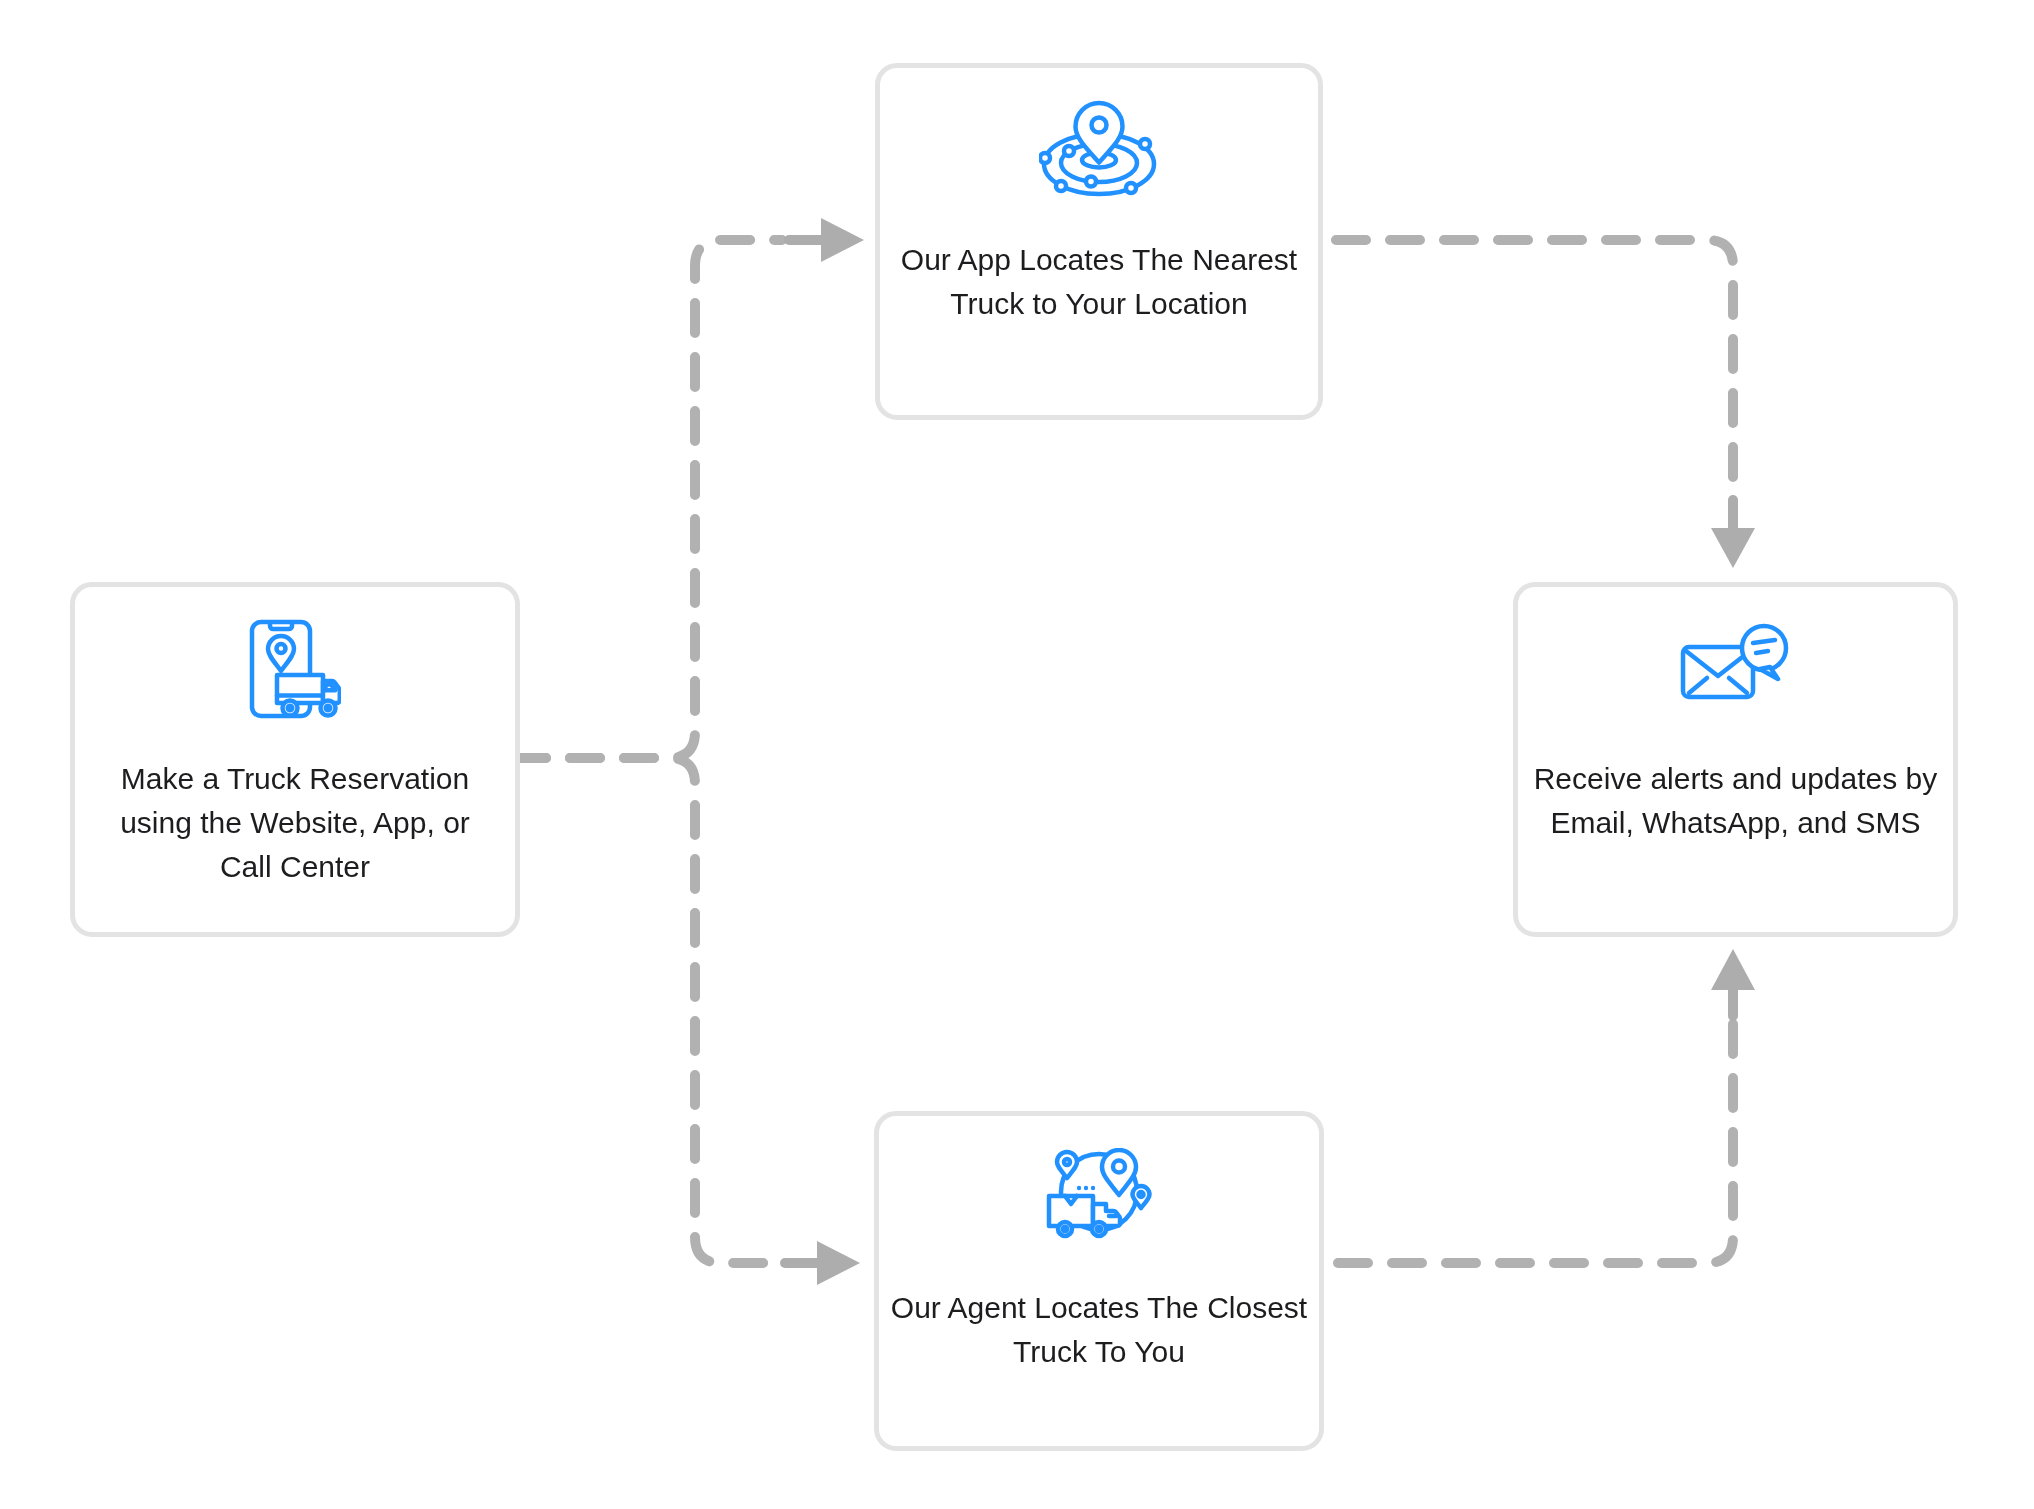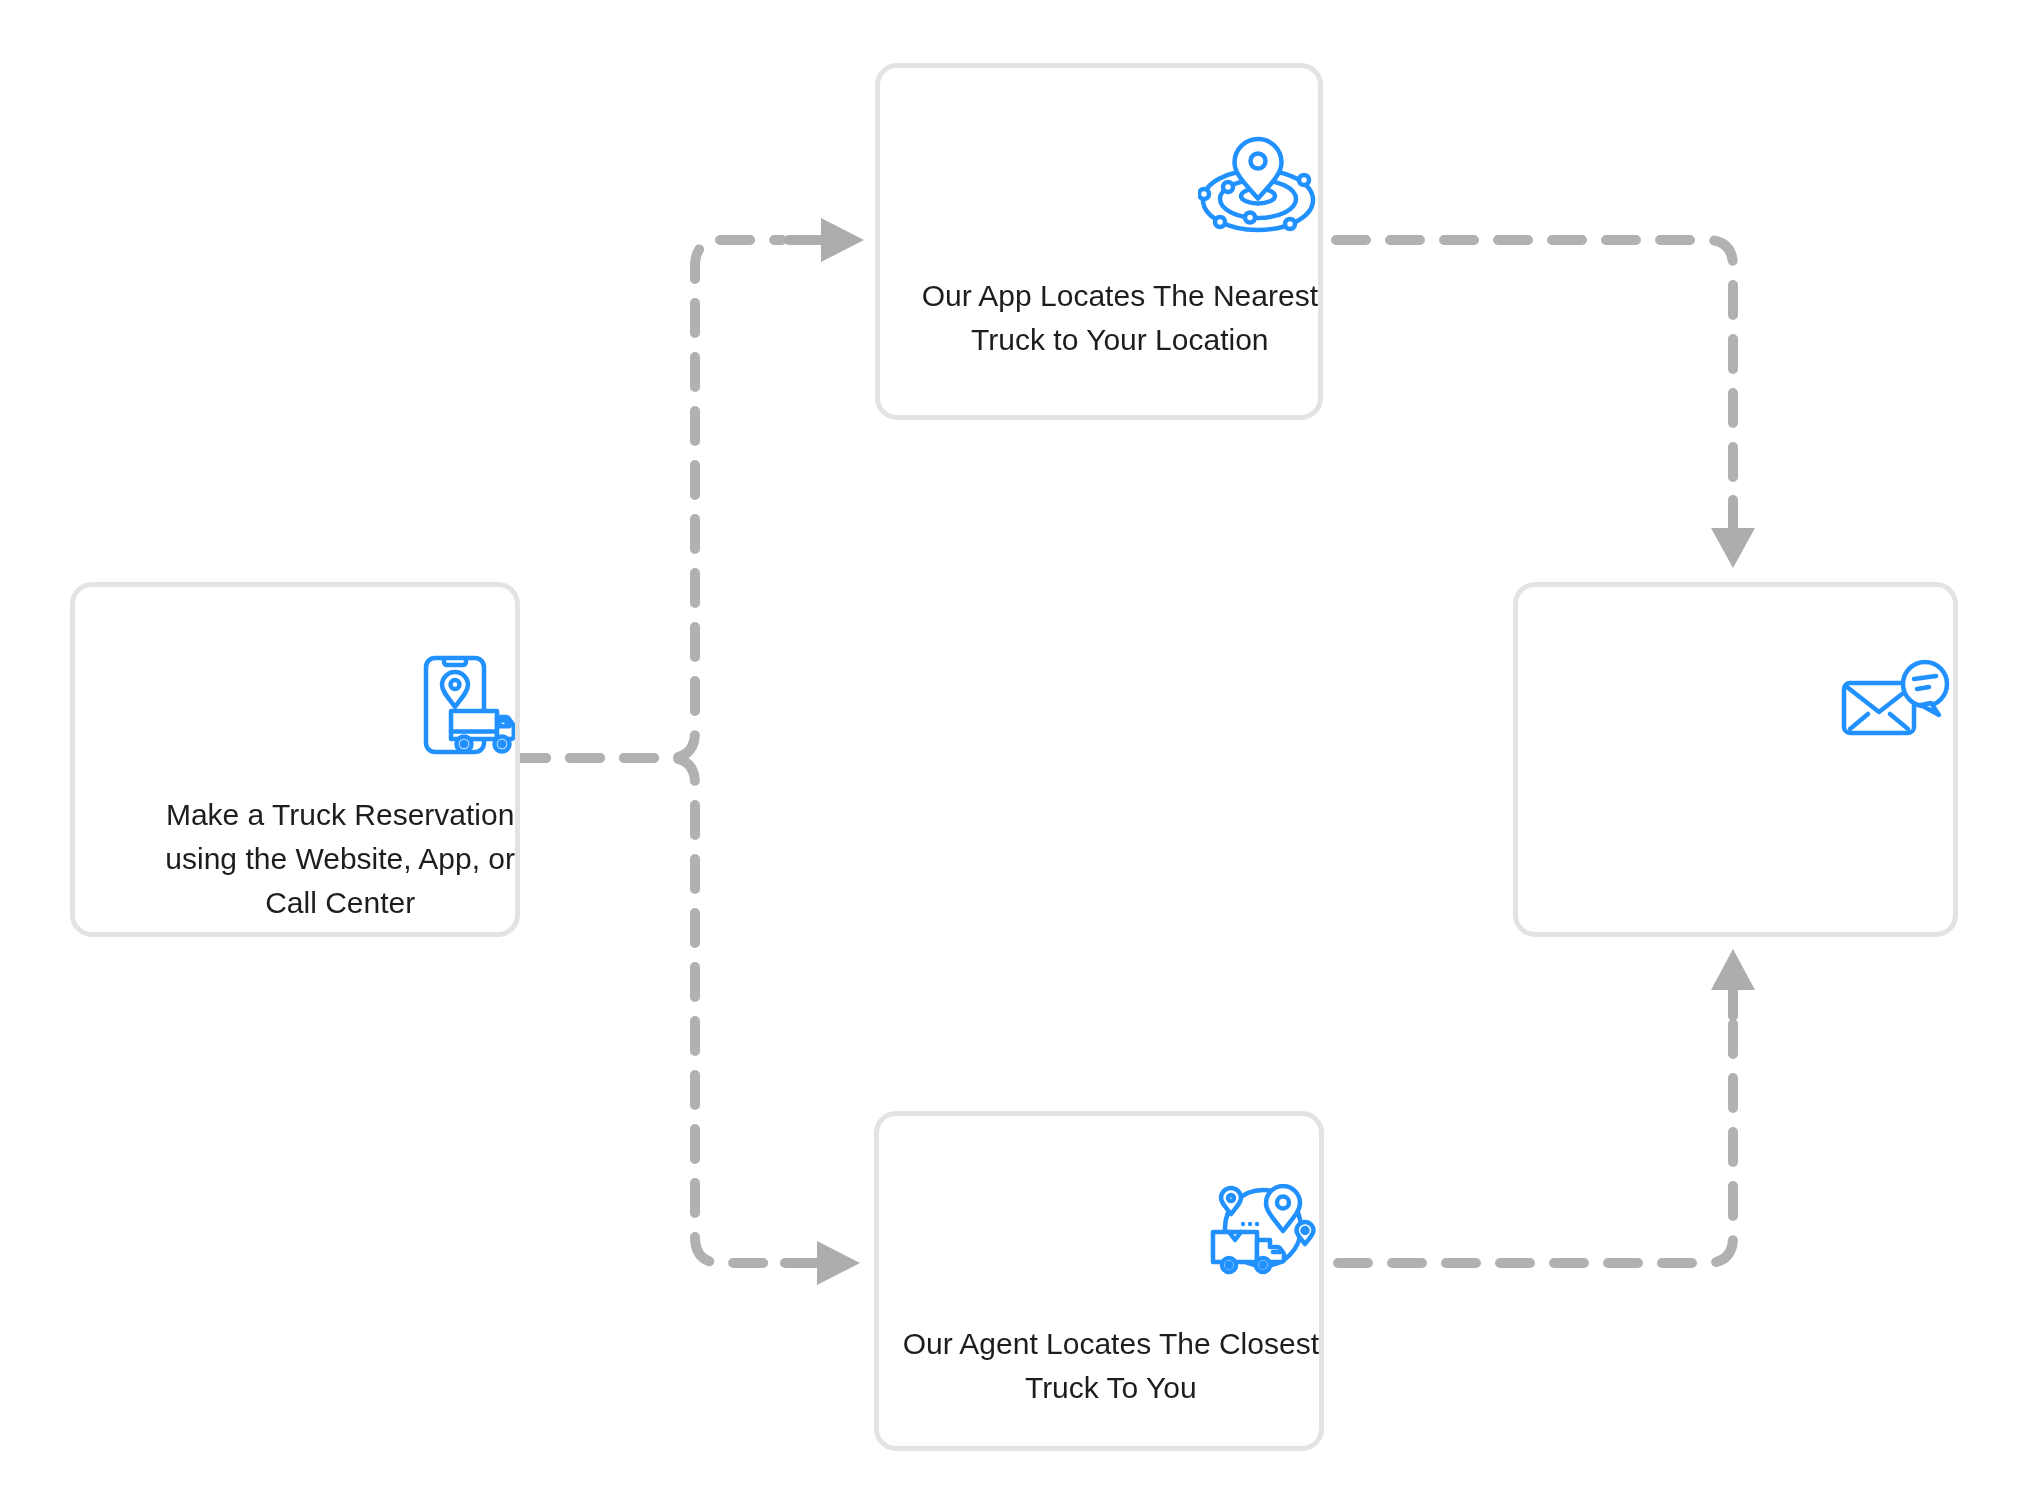--- a/index.html
+++ b/index.html
@@ -32,22 +32,22 @@
   }
   .arrow-head { fill: #adadad; stroke: none; }
   .node {
     position: absolute;
     box-sizing: border-box;
     background: #ffffff;
     border: 5px solid #e3e3e3;
     border-radius: 22px;
     display: flex;
     flex-direction: column;
-    align-items: flex-end;
-    padding-top: 68px;
+    align-items: center;
+    padding-top: 32px;
   }
   #node-app          { left: 875px;  top: 63px;   width: 448px; height: 357px; }
   #node-reservation  { left: 70px;   top: 582px;  width: 450px; height: 355px; }
   #node-alerts       { left: 1513px; top: 582px;  width: 445px; height: 355px; }
   #node-agent        { left: 874px;  top: 1103px; width: 450px; height: 340px; margin-top: 8px; }
   .icon {
     height: 100px;
     display: flex;
     align-items: center;
     justify-content: center;
@@ -152,20 +152,22 @@
         <rect class="ic ic-fill" x="3" y="26" width="70" height="50" rx="6"></rect>
         <path class="ic" d="M6 30 L38 55 L70 30"></path>
         <path class="ic" d="M9 72 L27 57"></path>
         <path class="ic" d="M67 72 L49 57"></path>
         <circle class="ic ic-fill" cx="84" cy="27" r="22"></circle>
         <path class="ic ic-fill" d="M90 46 L98 58 L80 48 Z"></path>
         <path class="ic" d="M73 22 L95 19"></path>
         <path class="ic" d="M76 32 L88 30"></path>
       </svg>
     </div>
+    <div class="label">Receive alerts and updates by
+Email, WhatsApp, and SMS</div>
   </div>
 
   <div class="node" id="node-agent">
     <div class="icon">
       <svg width="112" height="100" viewBox="0 0 112 100">
         <circle class="ic" cx="56" cy="44" r="38"></circle>
         <circle class="ic-dot" cx="36" cy="40" r="2.2"></circle>
         <circle class="ic-dot" cx="43" cy="40" r="2.2"></circle>
         <circle class="ic-dot" cx="50" cy="40" r="2.2"></circle>
         <path class="ic ic-fill" d="M24 4 C18.5 4 14 8.5 14 14 C14 18.5 18 22.5 24 30 C30 22.5 34 18.5 34 14 C34 8.5 29.5 4 24 4 Z"></path>

